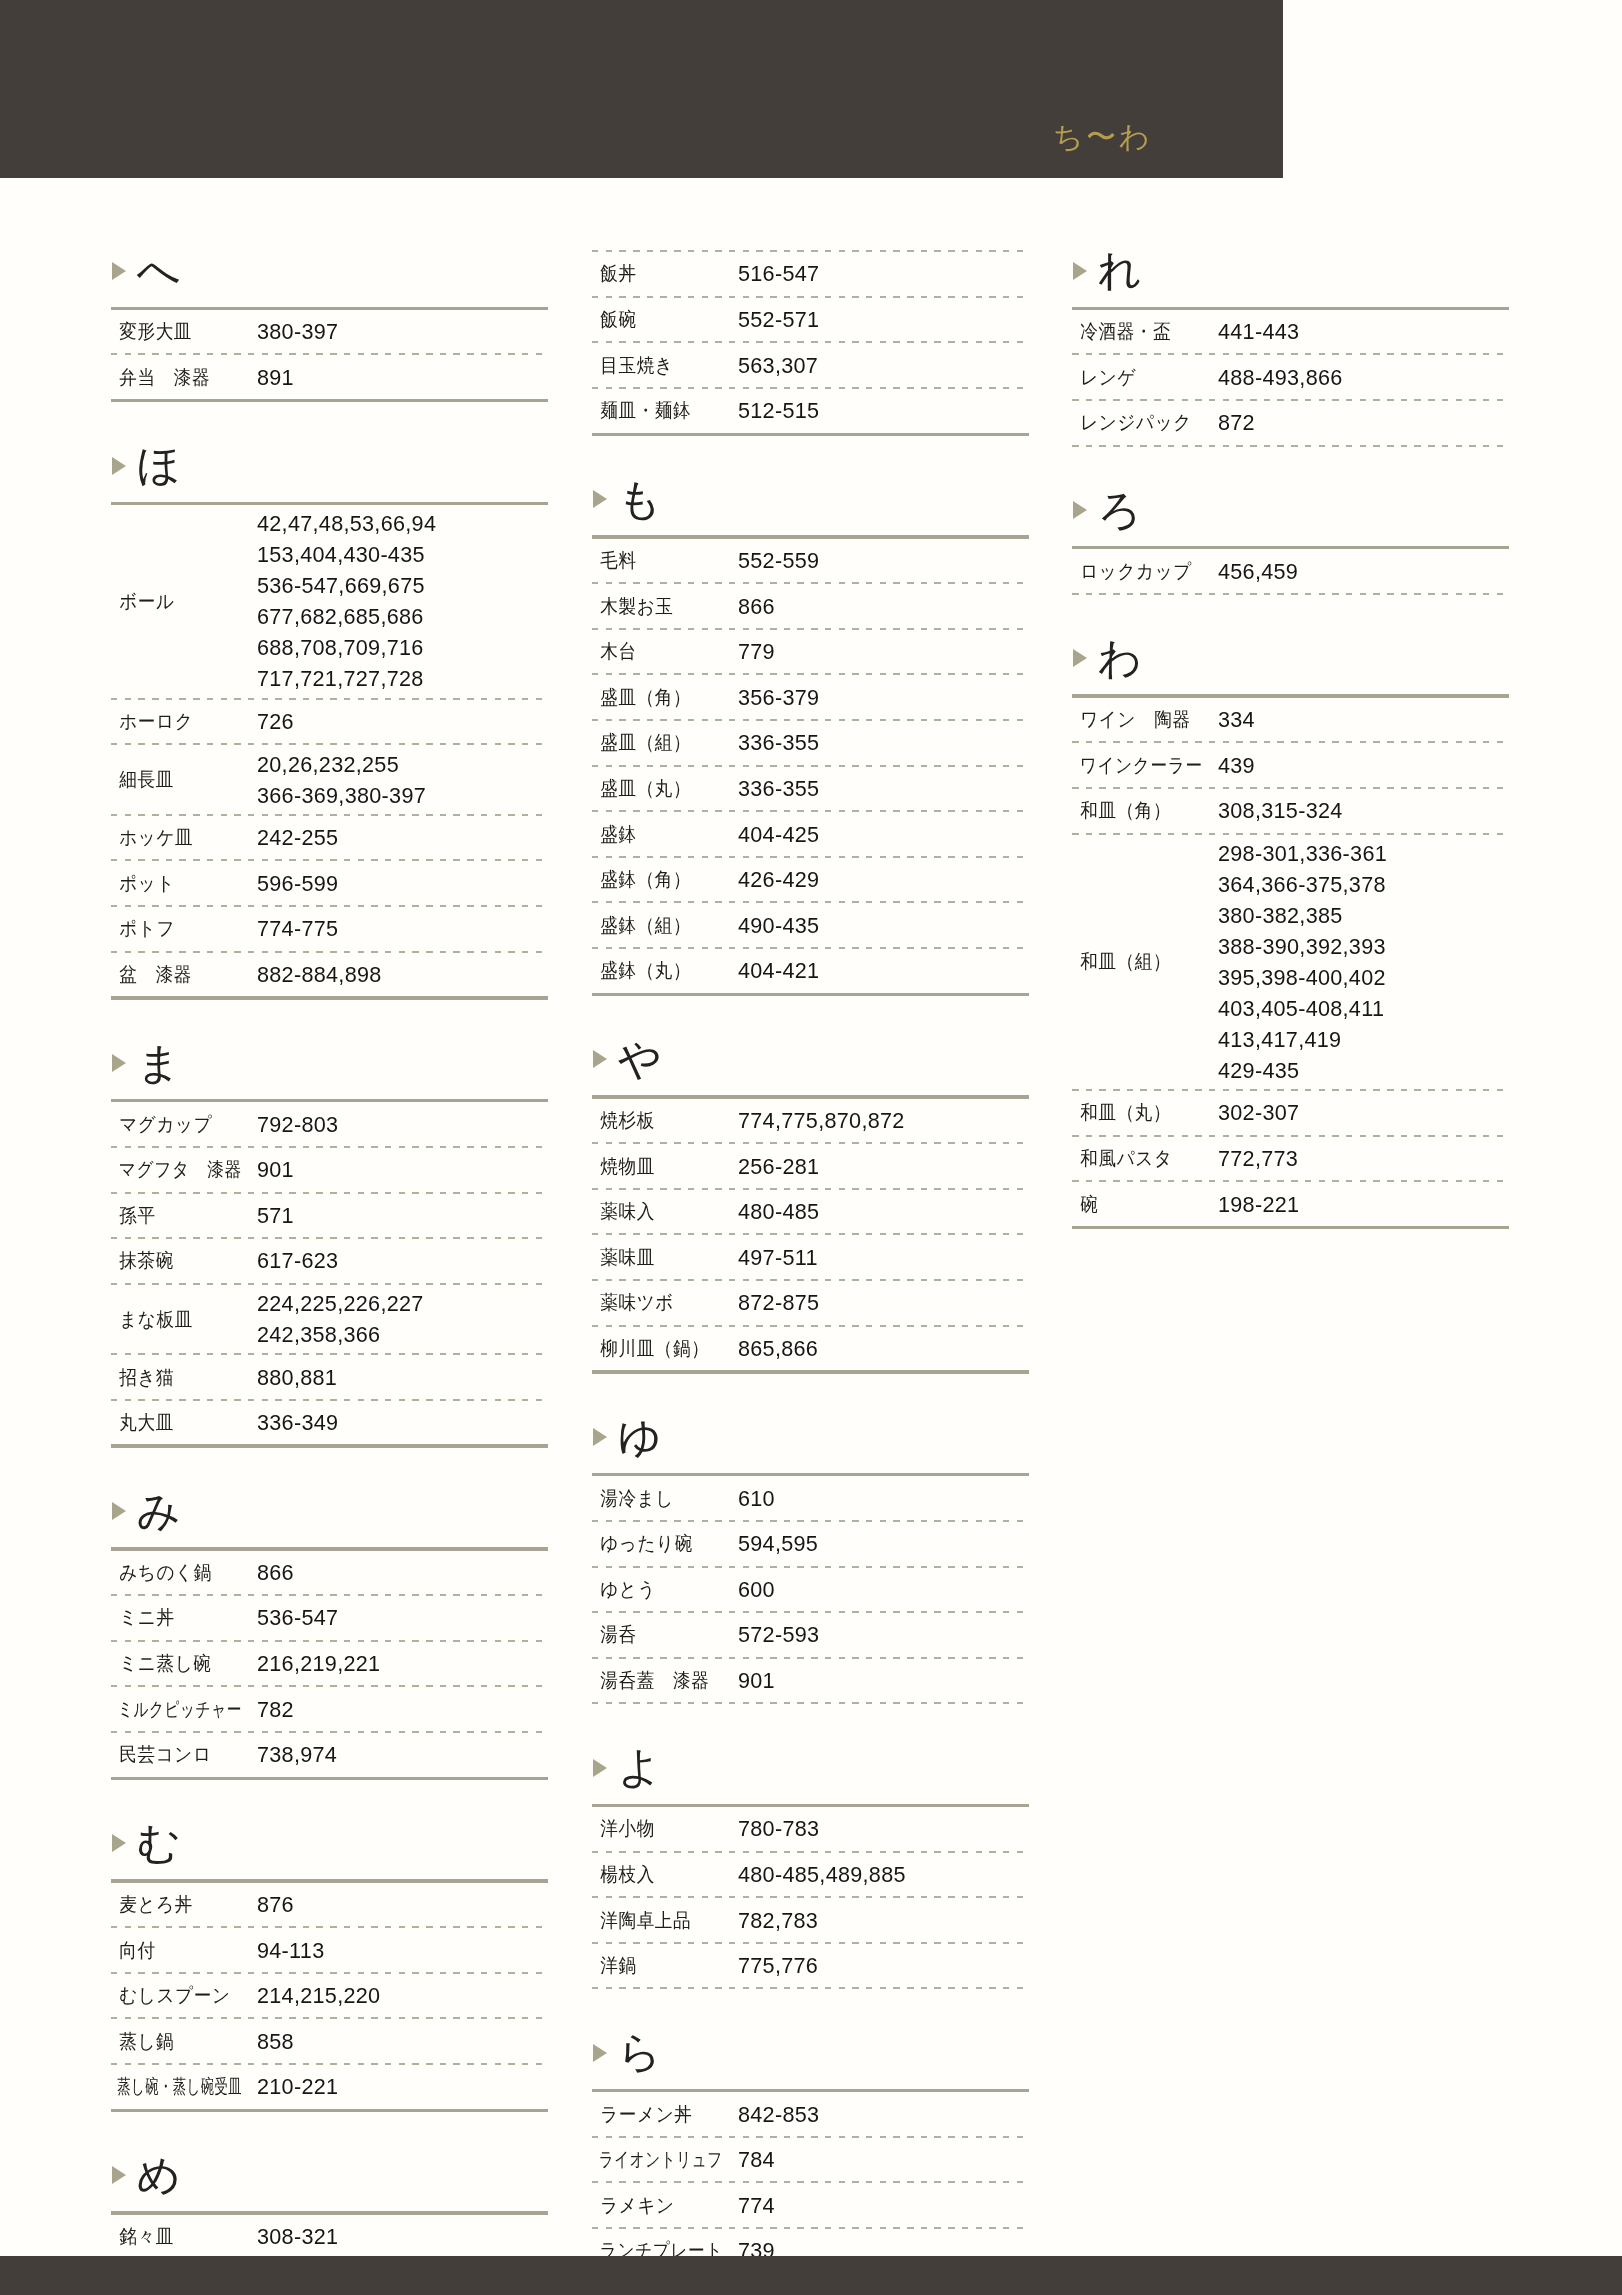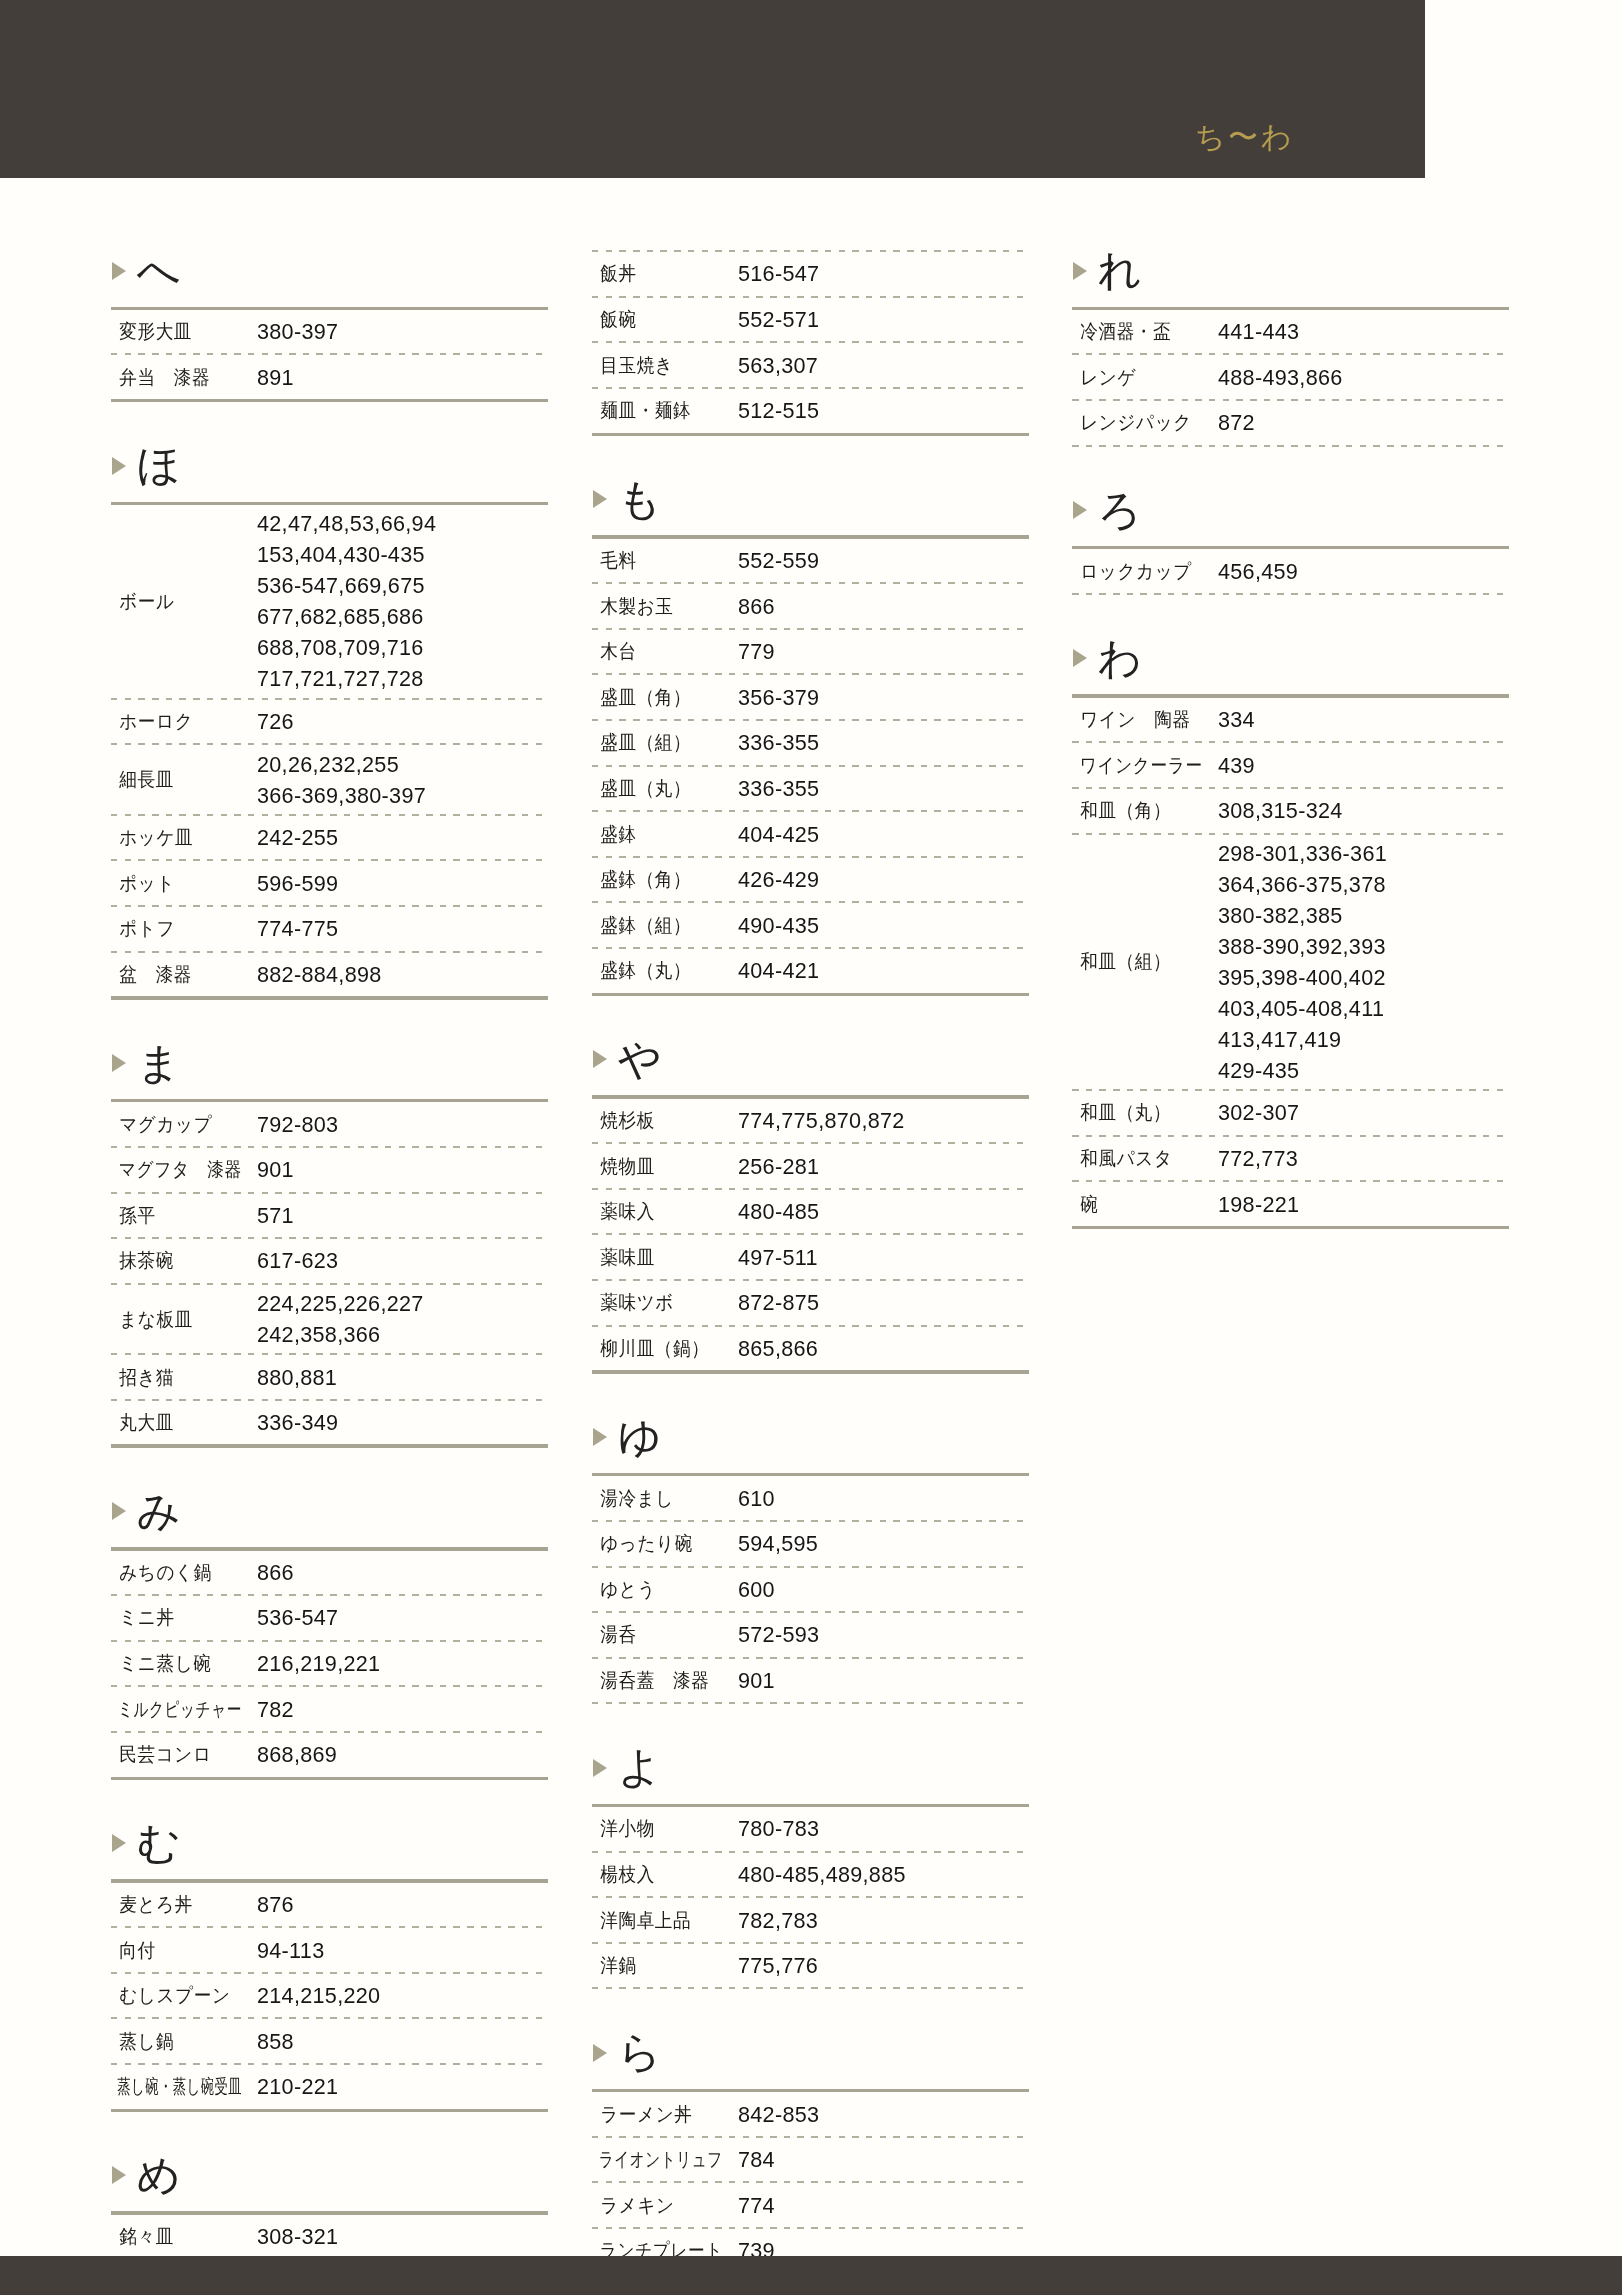--- a/index.html
+++ b/index.html
@@ -11,21 +11,21 @@
     --paper:#fffefb;
     --marker:#a9a58c;
   }
   html,body{margin:0;padding:0;}
   body{
     width:1623px;height:2295px;position:relative;overflow:hidden;
     background:var(--paper);
     font-family:"Liberation Sans",sans-serif;
     color:var(--ink);
   }
-  .banner{position:absolute;top:0;left:0;width:1425px;height:178px;background:var(--banner-bg);}
+  .banner{position:absolute;top:0;left:0;width:1283px;height:178px;background:var(--banner-bg);}
   .banner-label{
     position:absolute;top:122px;right:131px;
     font-family:"DejaVu Serif",serif;
     font-size:30px;letter-spacing:2.6px;color:var(--accent-gold);line-height:1;
   }
   .footer-band{position:absolute;left:0;top:2256px;width:1623px;height:39px;background:var(--banner-bg);}
 
   .col{position:absolute;top:245px;width:437px;}
   #col1{left:111px;} #col2{left:592px;} #col3{left:1072px;}
 
@@ -231,21 +231,21 @@
       <div class="row">
         <span class="name" style="transform: scaleX(0.749);">ミルクピッチャー</span>
         <div class="pages">
           <div class="page-line">782</div>
         </div>
       </div>
       <div class="rule dashed"></div>
       <div class="row">
         <span class="name" style="transform: scaleX(0.897);">民芸コンロ</span>
         <div class="pages">
-          <div class="page-line">868,869</div>
+          <div class="page-line">738,974</div>
         </div>
       </div>
       <div class="rule"></div>
     </div>
     <div class="section">
       <div class="section-header">
         <span class="tri"></span>
         <span class="kana">む</span>
       </div>
       <div class="rule"></div>

